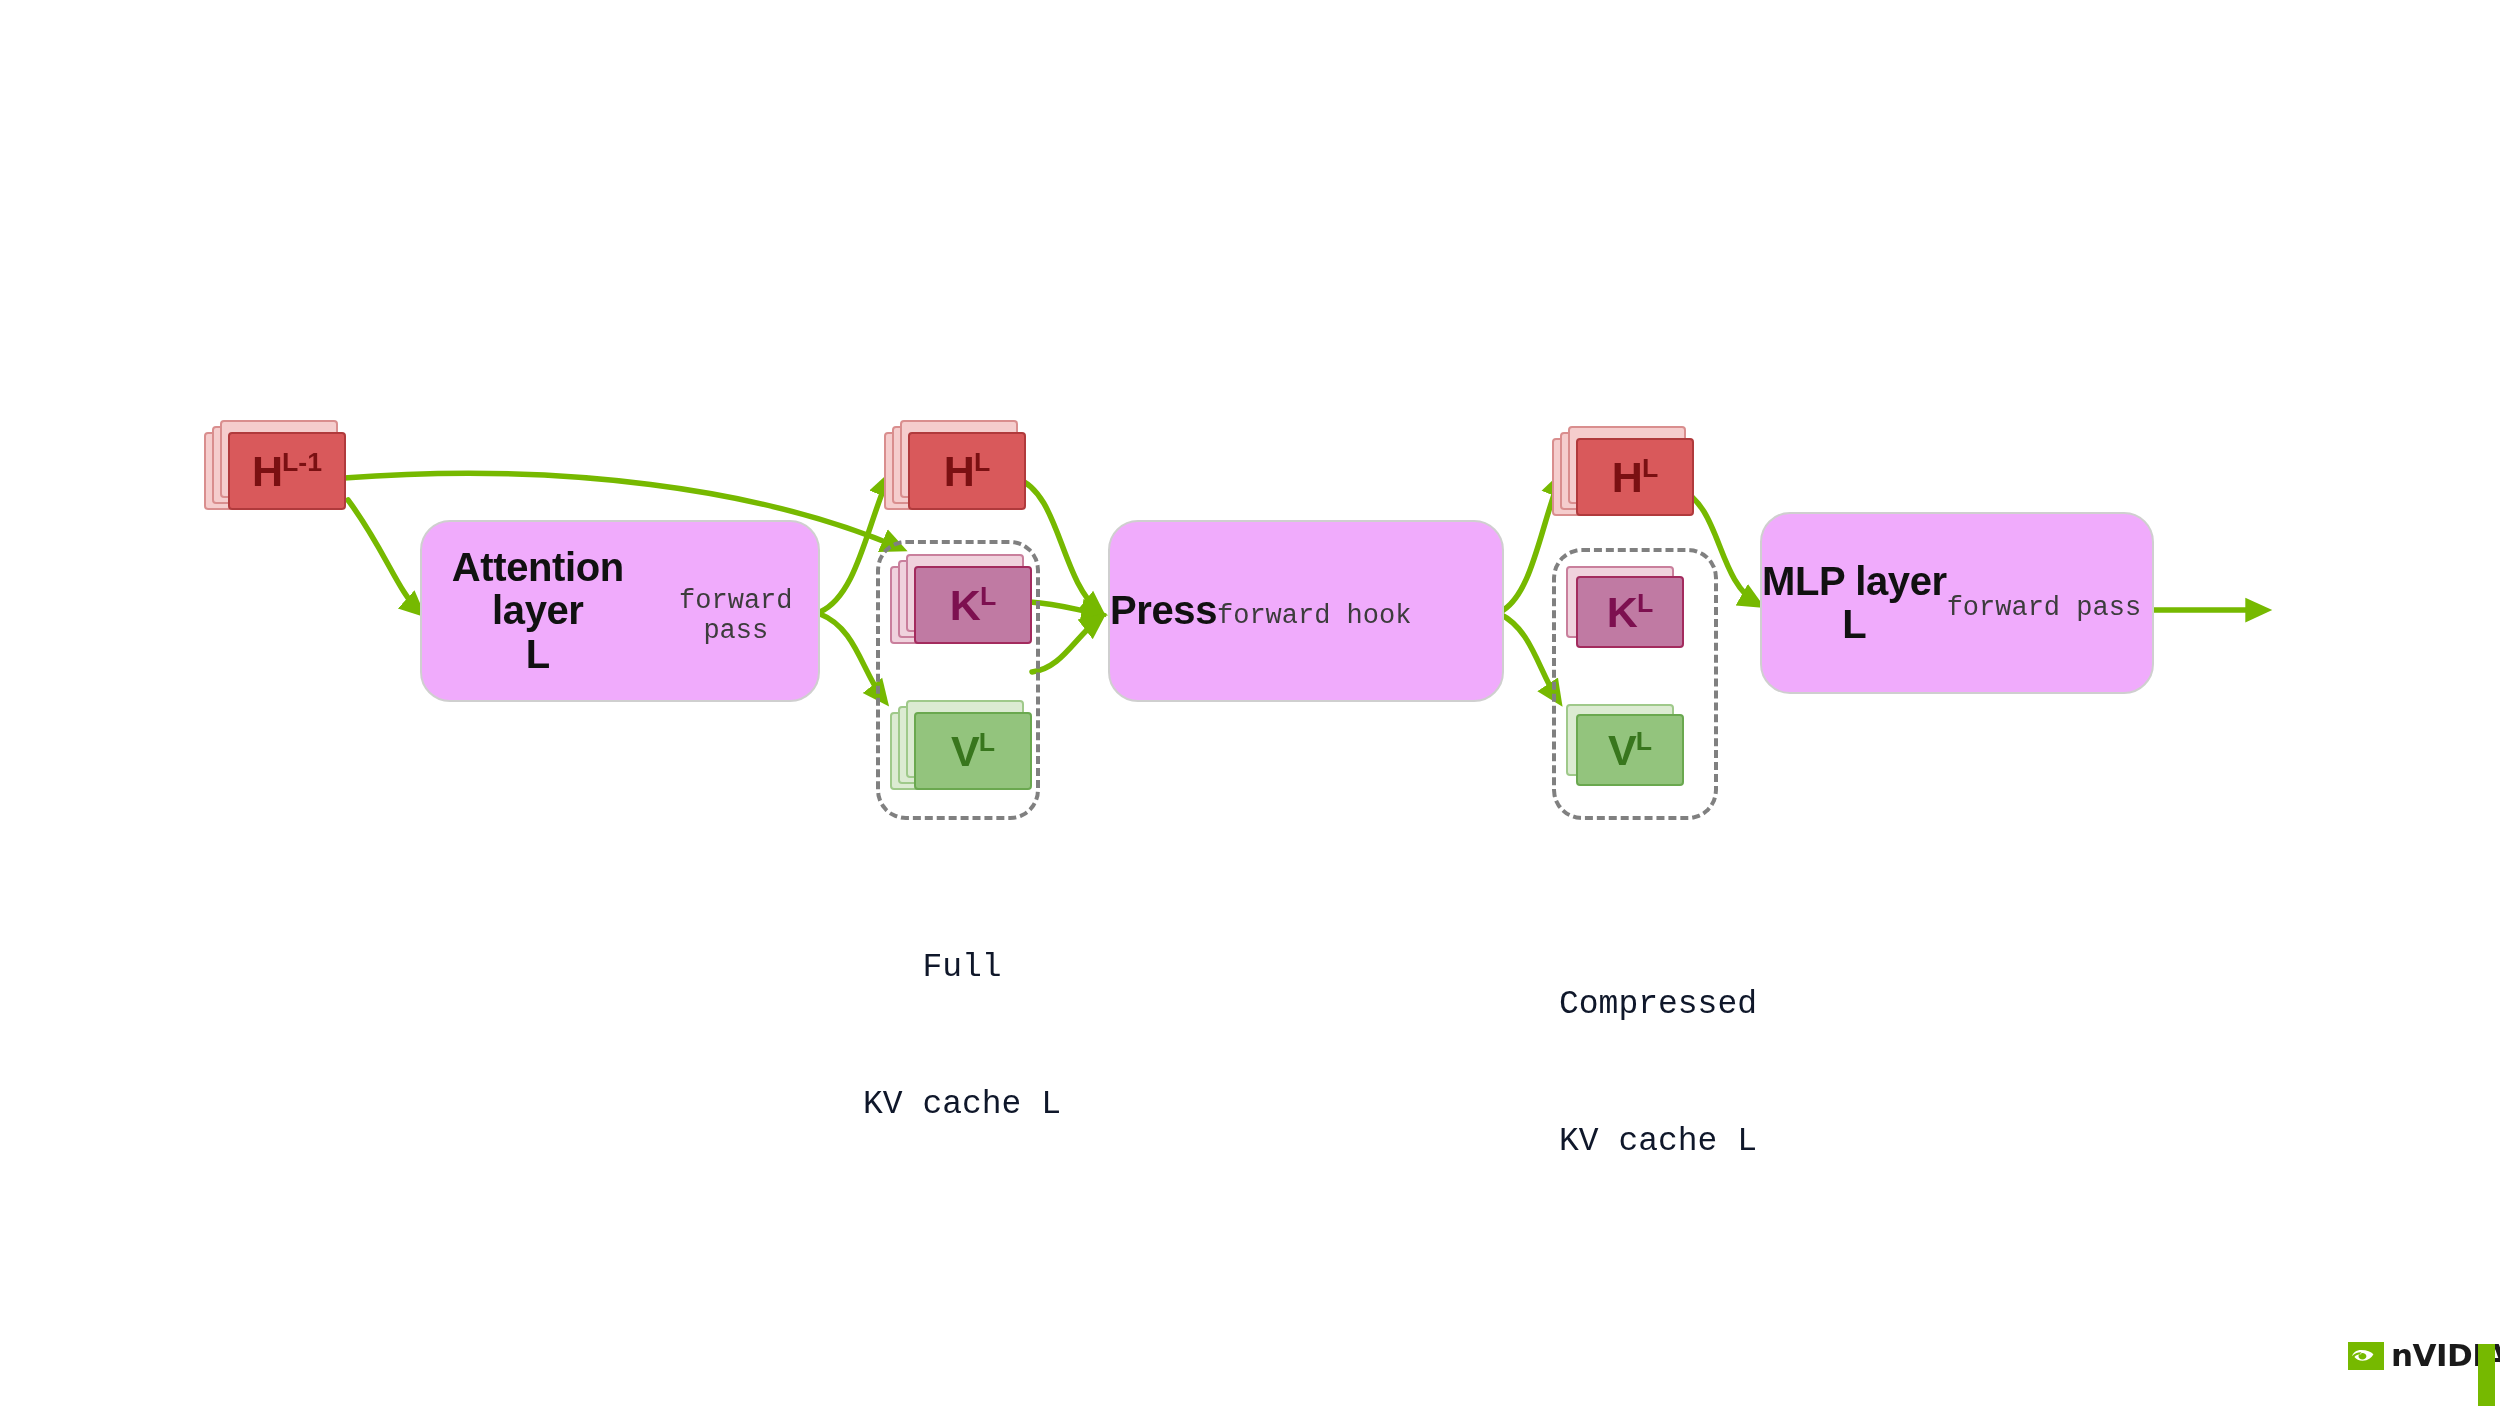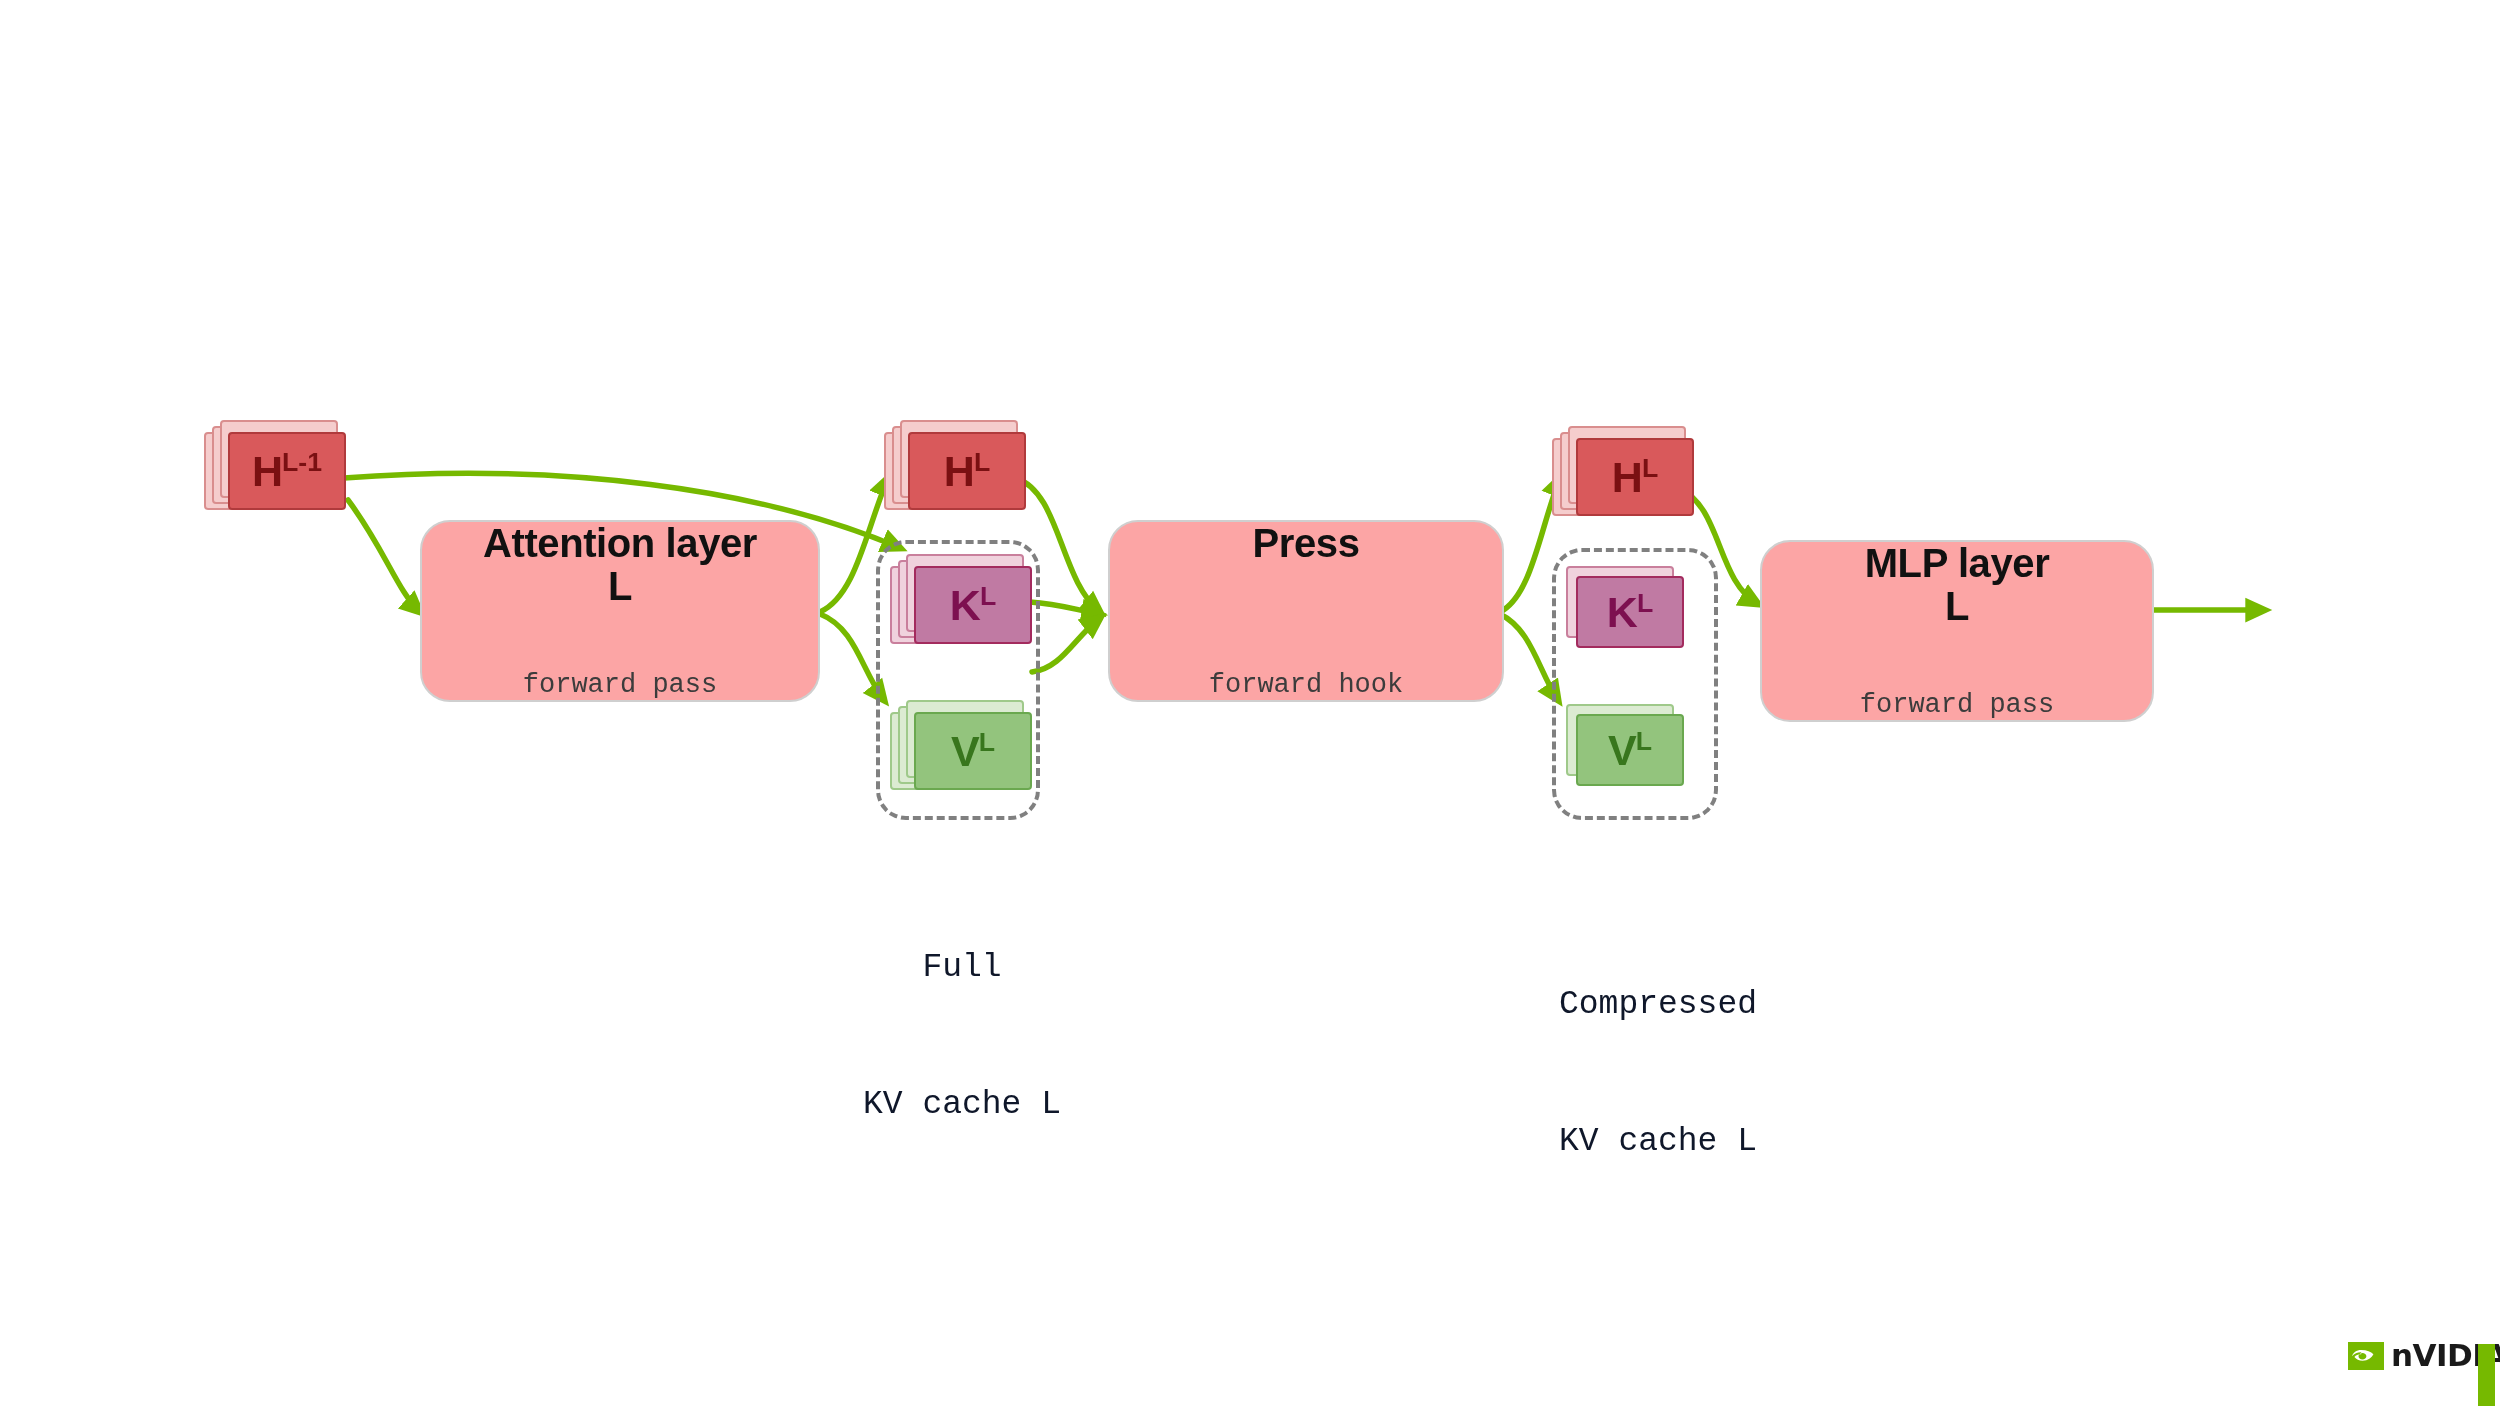--- a/index.html
+++ b/index.html
@@ -26,27 +26,27 @@
     top: 0;
     width: 2500px;
     height: 1406px;
     pointer-events: none;
   }
 
   
   .proc-box {
     position: absolute;
     box-sizing: border-box;
-    background: #fca5a5;
+    background: #f0abfc;
     border: 2px solid #cfcfcf;
     border-radius: 30px;
     display: flex;
-    flex-direction: column;
+    flex-direction: row;
     align-items: center;
-    justify-content: space-between;
+    justify-content: flex-start;
     z-index: 5;
   }
   .proc-title {
     font-family: "Liberation Sans", sans-serif;
     font-weight: bold;
     font-size: 40px;
     line-height: 1.08;
     color: #111111;
     text-align: center;
     letter-spacing: -0.4px;
@@ -266,21 +266,21 @@
         <span>V</span><sup>L</sup>
       </span>
     </div>
   </div>
 
   <div class="cache-caption" style="left:1498px; top:891px; width:320px; text-align:center;">
     <div>Compressed</div>
     <div>KV cache L</div>
   </div>
 
-  <div class="proc-box" style="left:1760px; top:512px; width:394px; height:182px;margin-top:28px;">
+  <div class="proc-box" style="left:1760px; top:512px; width:394px; height:182px;">
     <div class="proc-title">
       <span>MLP layer</span><br><span>L</span>
     </div>
     <div class="proc-sub">forward pass</div>
   </div>
 
   <div id="nvidia-logo" style="left:2348px; top:1340px;">
     <svg width="36" height="28" viewBox="0 0 36 28">
       <rect x="0" y="0" width="36" height="28" fill="#76b900"></rect>
       <path d="M13.2 8.0 C 8.4 8.0 5.0 10.6 4.0 14.2 C 6.4 11.4 9.6 10.2 13.2 10.3

